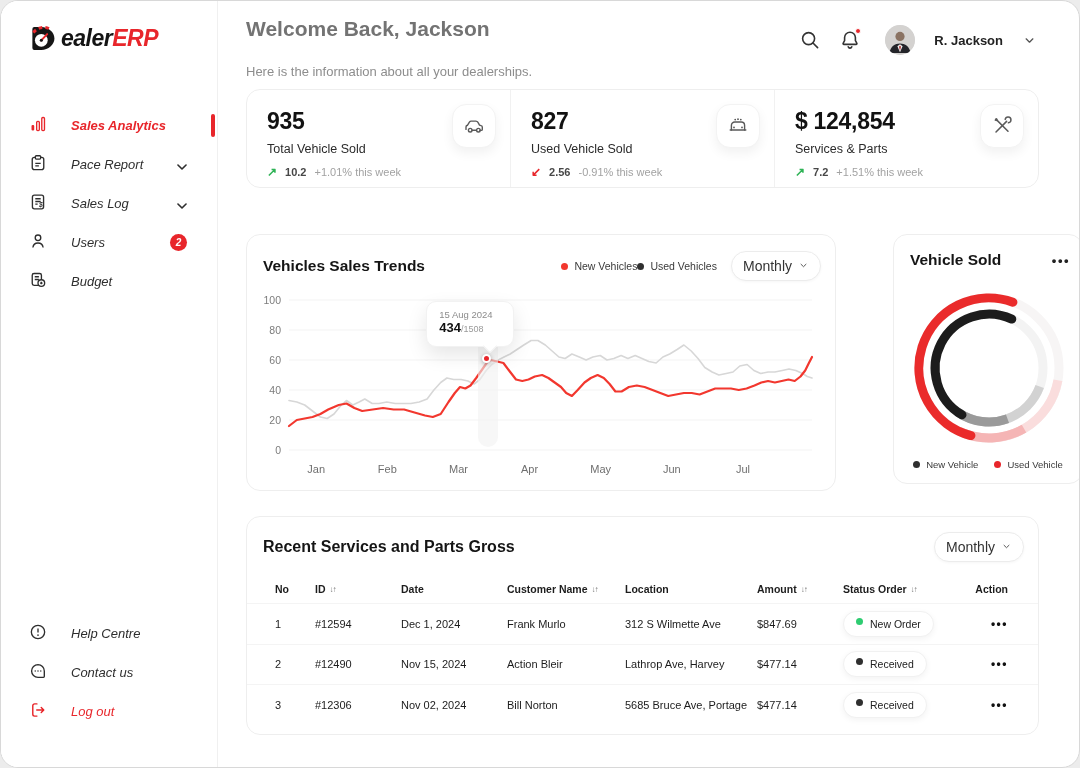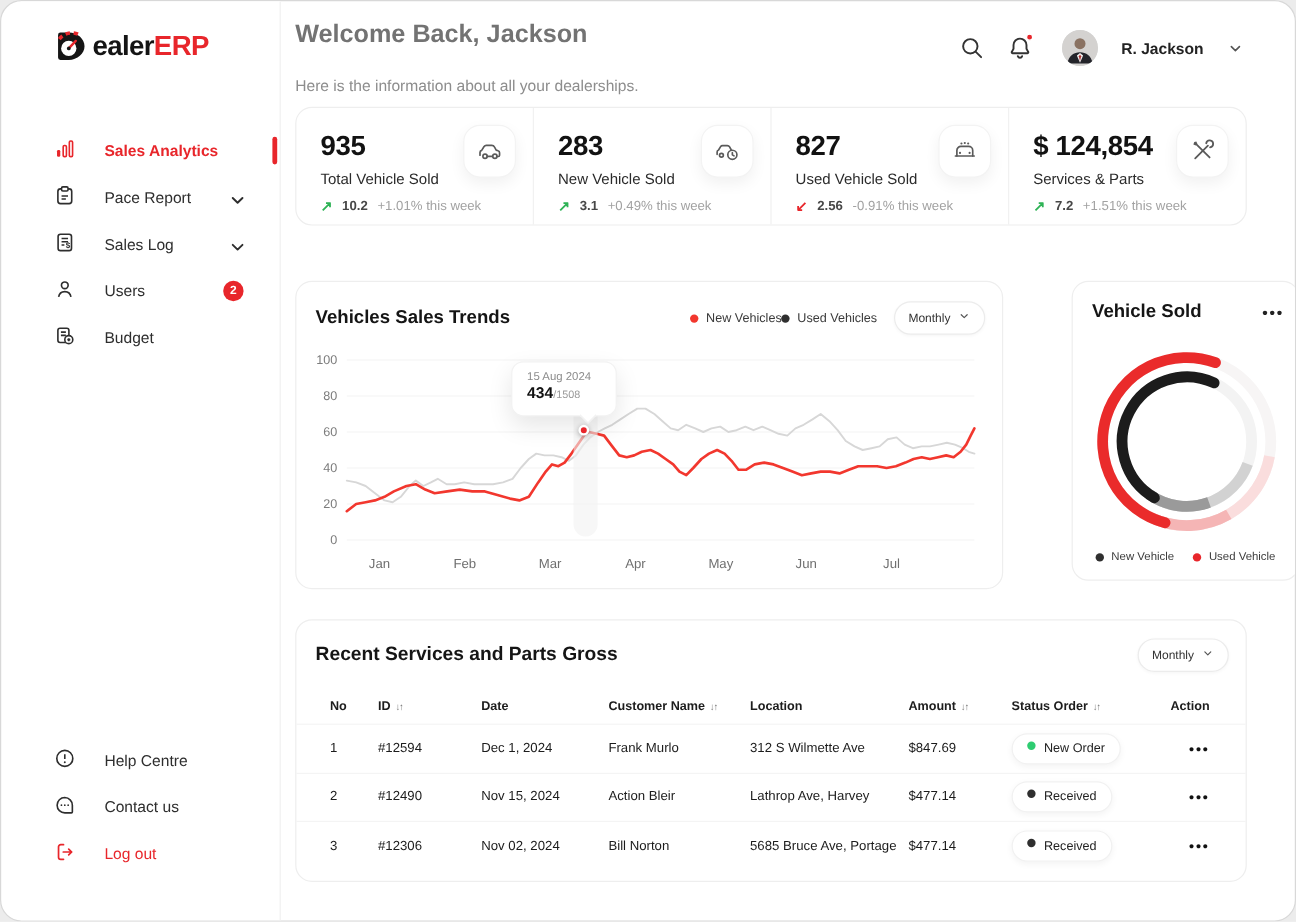--- a/index.html
+++ b/index.html
@@ -1,22 +1,22 @@
 <!DOCTYPE html>
 <html style="--accent: #e8262b; --green: #2fb356; --dark: #161616; --gray: #8d8d8d; --border: #eeeeee;"><head>
 <meta charset="utf-8">
 <style>
   * { margin:0; padding:0; box-sizing:border-box; }
   html,body { background:#ececec; font-family:"Liberation Sans", sans-serif; }
   .app { position:relative; width:1080px; height:768px; background:#fff;
          border:1px solid #d8d8d8; border-radius:18px; overflow:hidden; }
 
   
-  .sidebar { position:absolute; left:16px; top:0; bottom:0; width:217px; background:#fff;
-             border-right:1px solid #f0f0f0; }
+  .sidebar { position:absolute; left:0; top:0; bottom:0; width:217px; background:#fff;
+             border-right:1px solid #f0f0f0;font-style:italic; }
   .logo { display:flex; align-items:center; gap:2px; padding:22px 0 0 27px; }
   .logo-text { font-size:23px; font-weight:700; color:#141414; letter-spacing:-0.5px; }
   .logo-text .suffix { color:var(--accent); font-weight:800; }
   .nav { margin-top:52px; }
   .nav-item { position:relative; display:flex; align-items:center; gap:24px; height:39px;
               padding:0 30px 0 28px; font-size:13px; font-weight:500; color:#2e2e2e; cursor:pointer; }
   .nav-item svg { width:18px; height:18px; flex:0 0 18px; color:#2e2e2e; }
   .nav-item.active { color:var(--accent); font-weight:600; }
   .nav-item.active svg { color:var(--accent); }
   .nav-item.danger { color:var(--accent); }
@@ -63,21 +63,21 @@
   .stat-icon svg { width:22px; height:22px; }
 
   
   .trends-card { left:245px; top:233px; width:590px; height:257px; }
   .trends-head { position:absolute; left:16px; right:14px; top:16px; display:flex; align-items:center; }
   .trends-head .card-title { margin-left:0; }
   .legend { display:flex; align-items:center; margin-left:auto; }
   .legend-item { display:flex; align-items:center; gap:6px; font-size:10.5px; color:#3a3a3a; }
   .ldot { width:7px; height:7px; border-radius:50%; }
   .pill { display:flex; align-items:center; gap:6px; border:1px solid #ececec; border-radius:16px;
-          padding:6px 11px; font-size:10px; color:#333; cursor:pointer; background:#fff;
+          padding:6px 11px; font-size:14px; color:#333; cursor:pointer; background:#fff;
           box-shadow:0 1px 3px rgba(0,0,0,.04); }
   .pill svg { width:11px; height:11px; color:#555; }
   .trends-head .pill { margin-left:14px; }
   #trend-svg { position:absolute; left:0; top:0; }
   .band { position:absolute; background:#f1f1f1; opacity:.6; border-radius:10px; width:20px; }
   .tipdot { position:absolute; width:9px; height:9px; border-radius:50%; background:var(--accent);
             border:2px solid #fff; box-shadow:0 1px 4px rgba(0,0,0,.3); }
   .tooltip { position:absolute; width:88px; height:46px; background:#fff; border:1px solid #f2f2f2;
              border-radius:10px; box-shadow:0 8px 20px rgba(0,0,0,.10); padding:7px 0 0 12px; }
   .tooltip::after { content:""; position:absolute; left:58px; bottom:-5px; width:9px; height:9px;
@@ -246,37 +246,20 @@
       <span class="t-arrow up"></span>
       <span class="tv">10.2</span>
       <span class="tc">+1.01% this week</span>
     </div>
     <div class="stat-icon">
           <svg viewBox="0 0 22 22" fill="none" stroke="currentColor" stroke-width="1.4" stroke-linecap="round" stroke-linejoin="round">
     <path d="M3 14.4 v-2.3 c0-.9 .6-1.6 1.4-1.8 l2-3.2 c.4-.6 1-1 1.8-1 h4.6 c.9 0 1.8 .5 2.2 1.3 l1.5 2.7 1.6 .5 c.7 .2 1.2 .9 1.2 1.7 v2.1 a1 1 0 0 1-1 1 h-1.4"></path>
     <circle cx="7.2" cy="15.2" r="1.8"></circle>
             <circle cx="15.4" cy="15.2" r="1.8"></circle>
     <path d="M9 15.3 h4.4"></path>
-  </svg>
-        </div>
-  </div>
-      <div class="stat">
-    <div class="stat-value">283</div>
-    <div class="stat-label">New Vehicle Sold</div>
-    <div class="stat-trend">
-      <span class="t-arrow up"></span>
-      <span class="tv">3.1</span>
-      <span class="tc">+0.49% this week</span>
-    </div>
-    <div class="stat-icon">
-          <svg viewBox="0 0 22 22" fill="none" stroke="currentColor" stroke-width="1.4" stroke-linecap="round" stroke-linejoin="round">
-    <path d="M2.6 13.6 v-2 c0-.8 .5-1.4 1.2-1.6 l1.7-2.8 c.3-.5 .9-.9 1.6-.9 h4 c.8 0 1.5 .4 1.9 1.1 l1.3 2.4"></path>
-    <circle cx="6.2" cy="14.4" r="1.6"></circle>
-    <circle cx="15.3" cy="14" r="3.8" fill="#fff"></circle>
-    <path d="M15.3 12.2 v1.8 l1.4 .9"></path>
   </svg>
         </div>
   </div>
       <div class="stat">
     <div class="stat-value">827</div>
     <div class="stat-label">Used Vehicle Sold</div>
     <div class="stat-trend">
       <span class="t-arrow down"></span>
       <span class="tv">2.56</span>
       <span class="tc">-0.91% this week</span>

